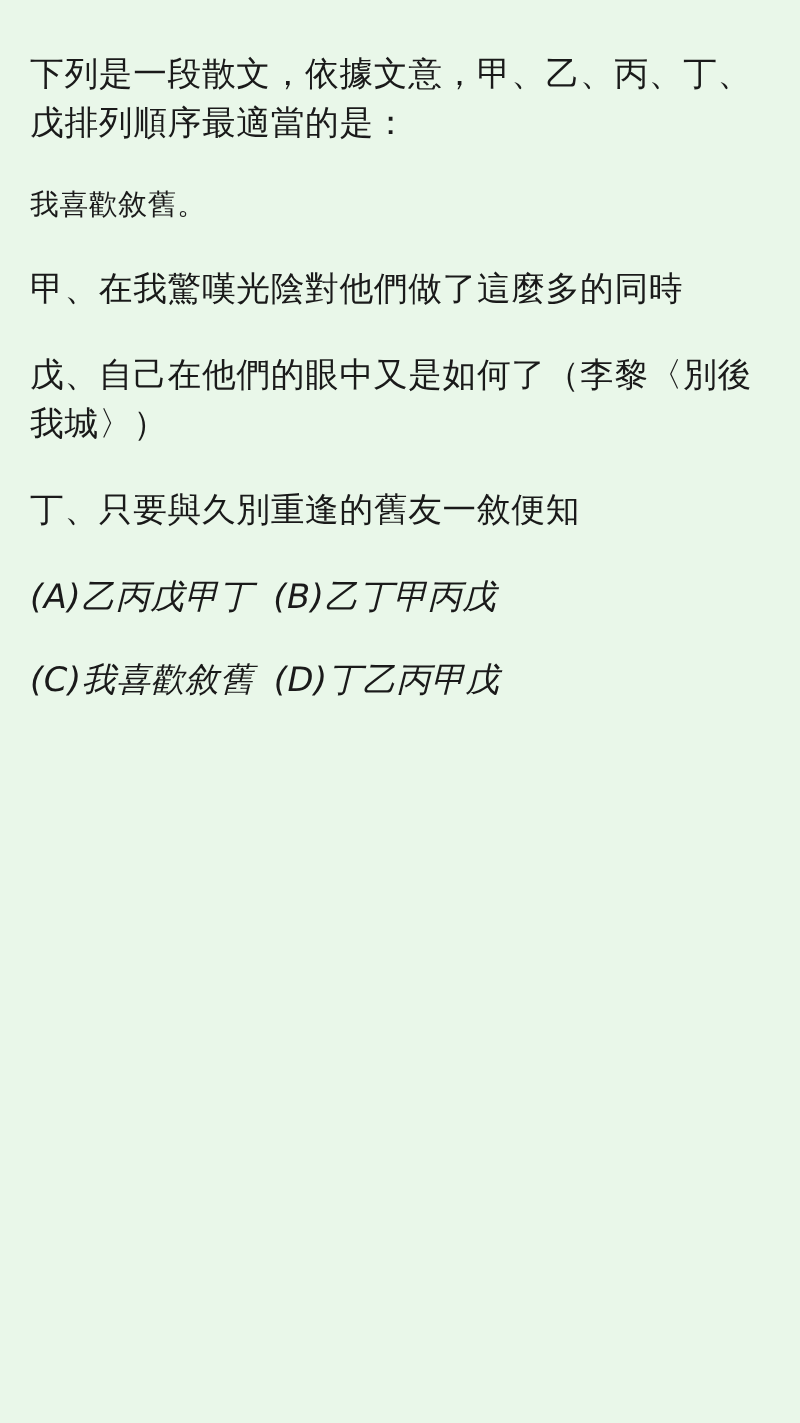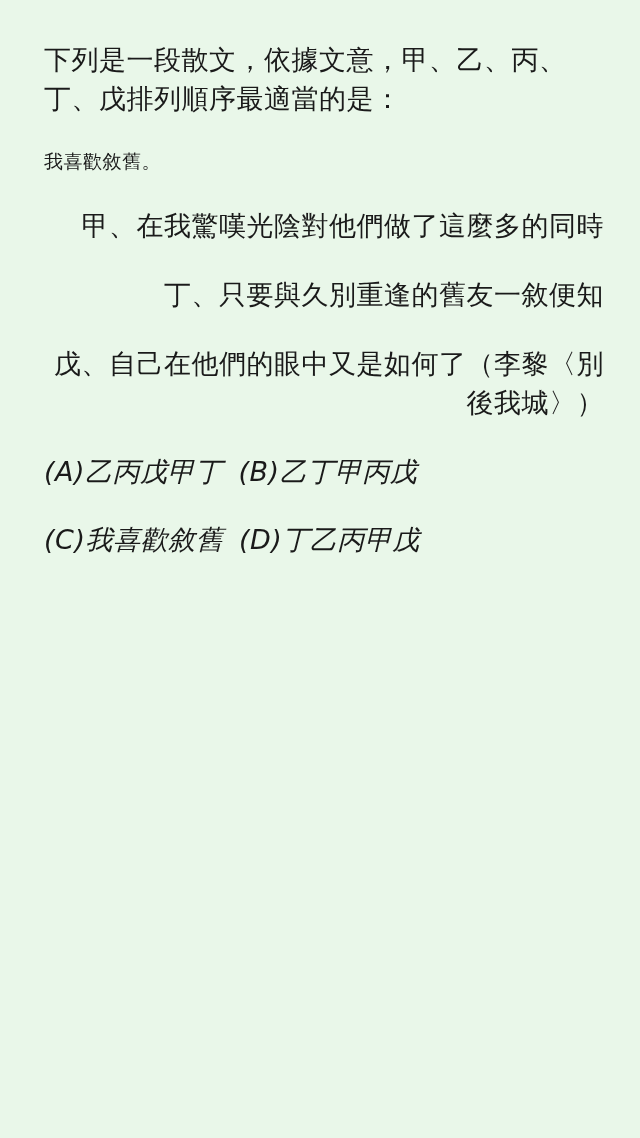--- a/index.html
+++ b/index.html
@@ -11,41 +11,40 @@
     height: 1138px;
     background: #e9f7e9;
     font-family: "DejaVu Sans", "Liberation Sans", sans-serif;
     color: #1a1a1a;
     overflow: hidden;
   }
   .page {
     width: 640px;
     height: 1138px;
     box-sizing: border-box;
-    padding: 40px 36px 0 44px;
+    padding: 40px 36px 0 24px;
     background: #e9f7e9;
   }
   .q-stem {
     font-size: 27px;
     line-height: 1.45;
     letter-spacing: 0.5px;
     margin: 0 0 30px 0;
   }
   .para {
-    font-size: 19px;
+    font-size: 23px;
     line-height: 1.45;
     letter-spacing: 0.5px;
     margin: 0 0 30px 0;
   }
   .item {
     font-size: 27px;
     line-height: 1.45;
     letter-spacing: 0.5px;
     margin: 0 0 30px 0;
-    text-align: right;
   }
   .choices-row {
     font-size: 27px;
     line-height: 1.45;
     letter-spacing: 0.5px;
     margin: 0 0 28px 0;
     font-style: italic;
   }
   .choice {
     display: inline;
@@ -58,22 +57,22 @@
 </head>
 <body>
 
 <div class="page">
 
   <p class="q-stem">下列是一段散文，依據文意，甲、乙、丙、丁、戊排列順序最適當的是：</p>
 
   <p class="para">我喜歡敘舊。</p>
 
   <p class="item">甲、在我驚嘆光陰對他們做了這麼多的同時</p>
+  <p class="item">戊、自己在他們的眼中又是如何了（李黎〈別後我城〉）</p>
   <p class="item">丁、只要與久別重逢的舊友一敘便知</p>
-  <p class="item">戊、自己在他們的眼中又是如何了（李黎〈別後我城〉）</p>
 
   <div class="choices-row">
     <span class="choice"><span>(A)</span><span>乙丙戊甲丁</span></span><span class="choice"><span>(B)</span><span>乙丁甲丙戊</span></span>
   </div>
 
   <div class="choices-row">
     <span class="choice"><span>(C)</span><span>我喜歡敘舊</span></span><span class="choice"><span>(D)</span><span>丁乙丙甲戊</span></span>
   </div>
 
 </div>

